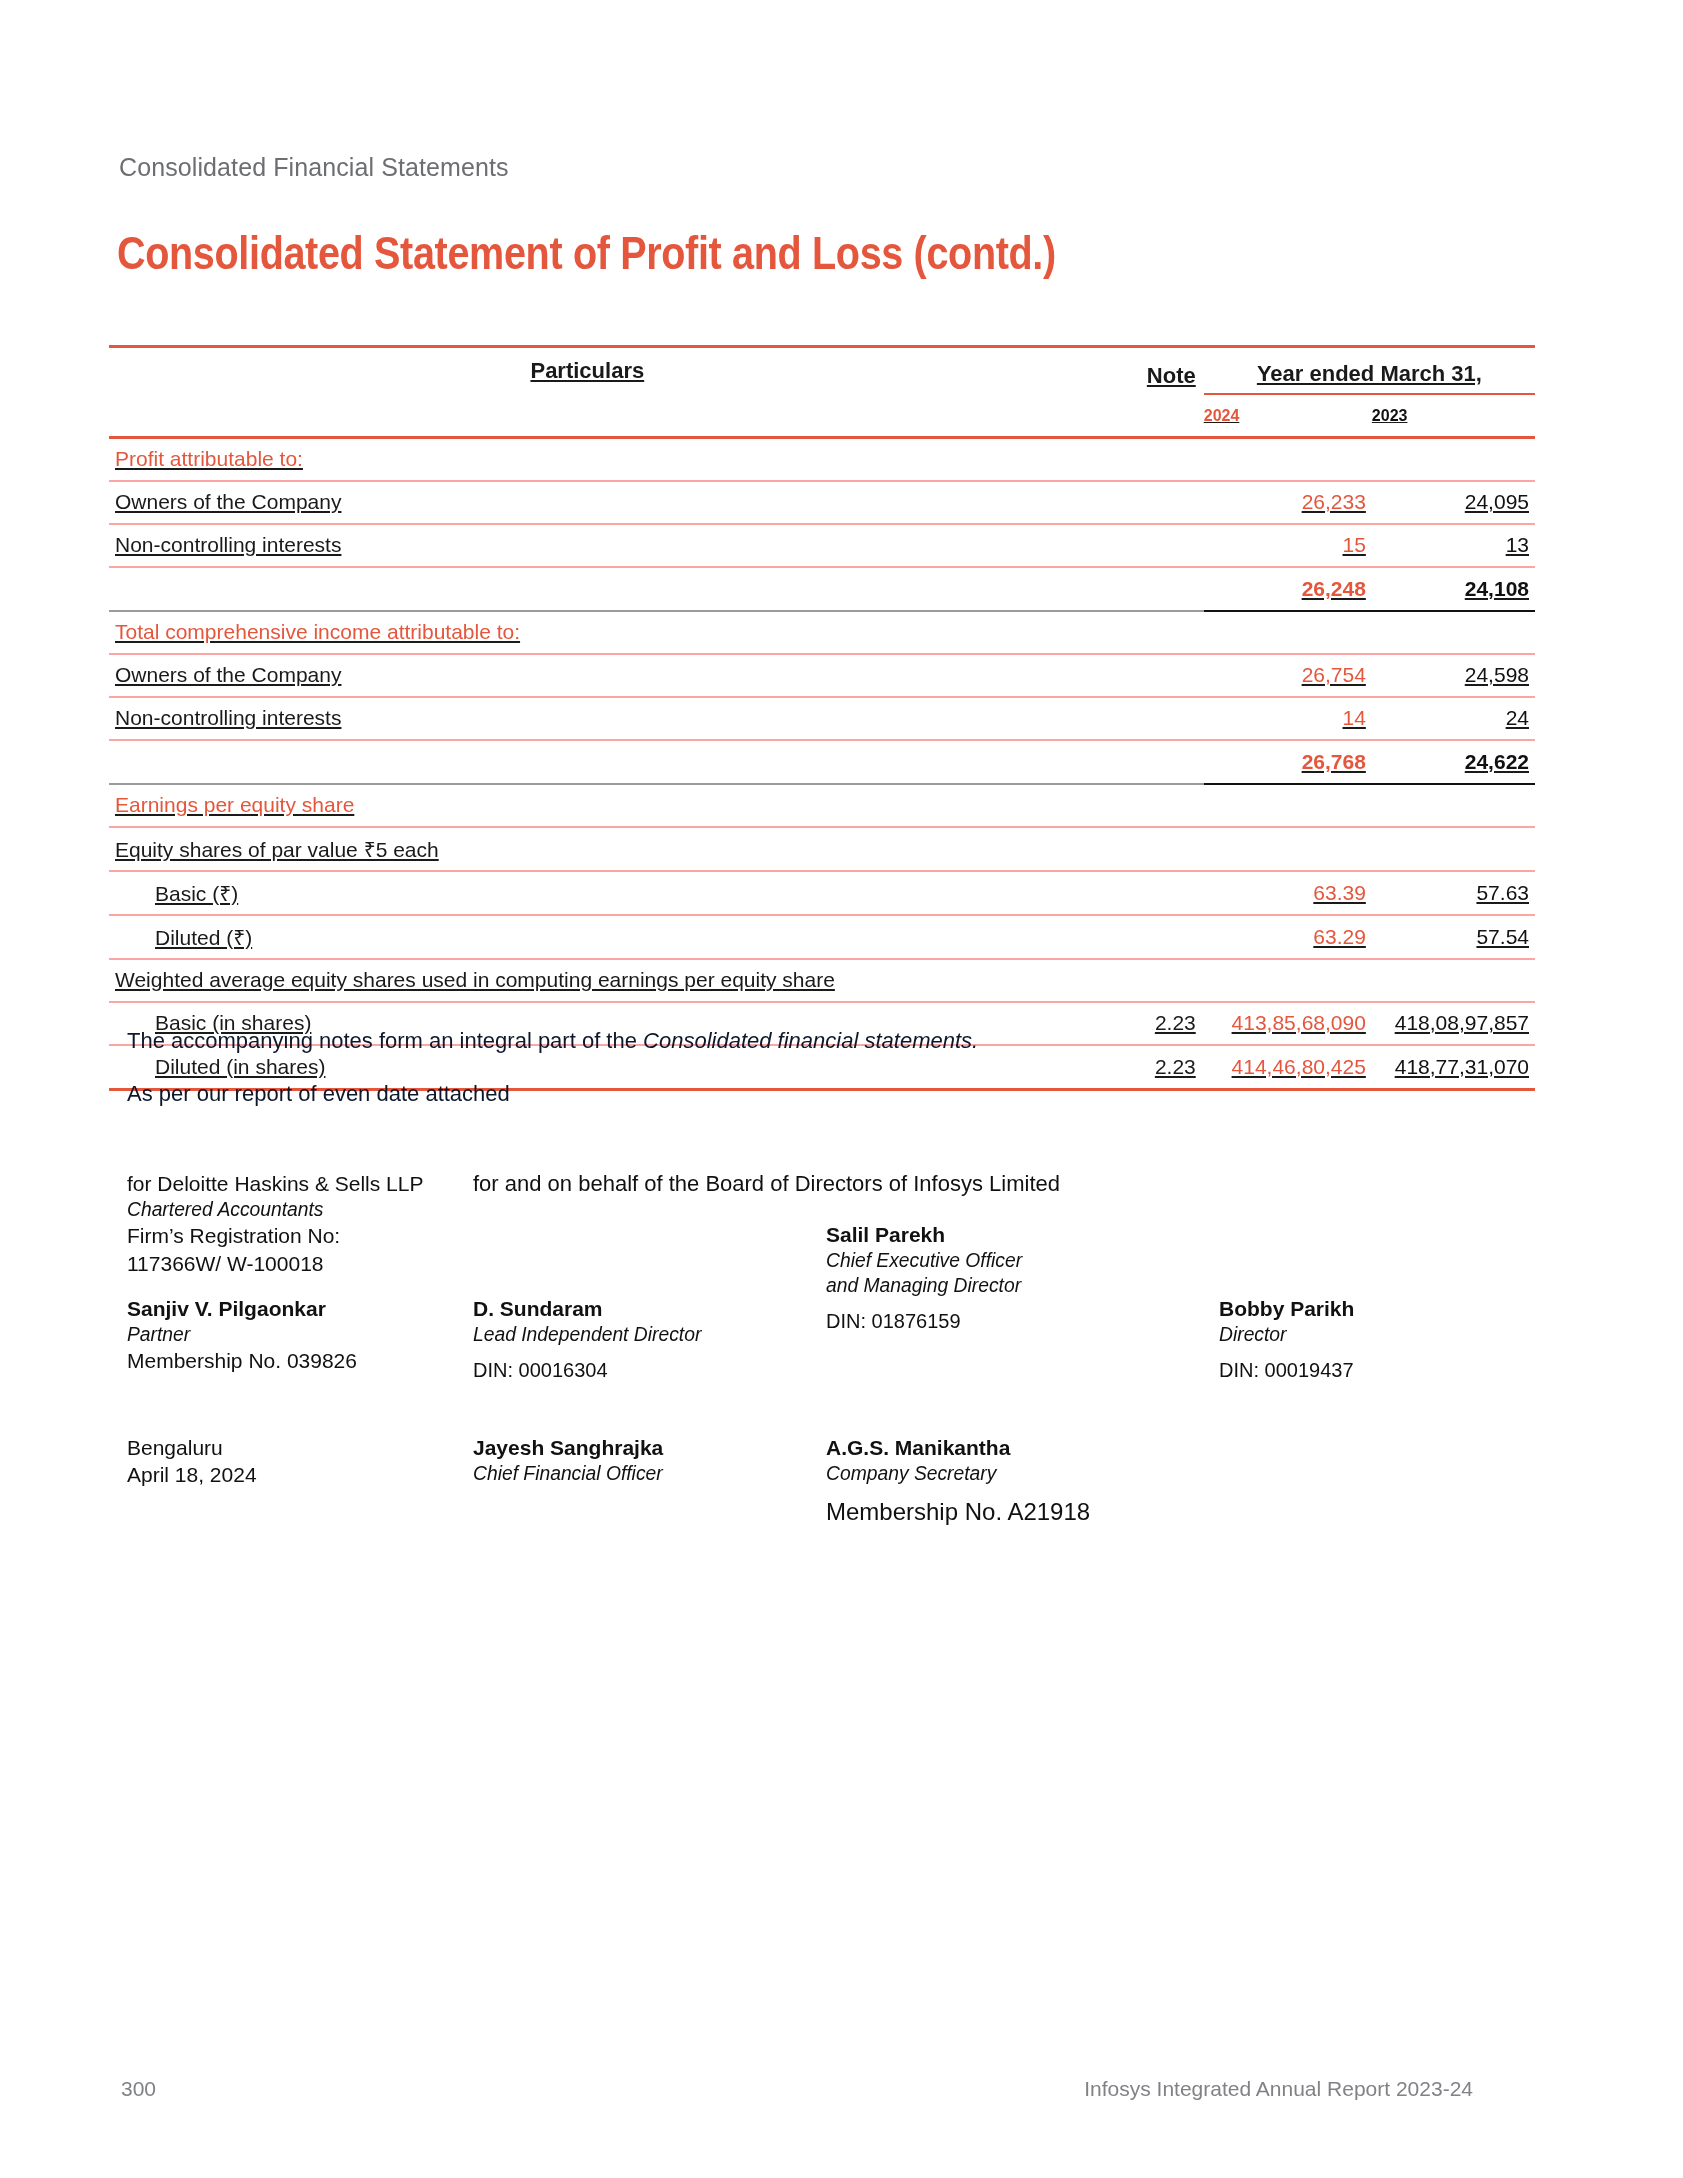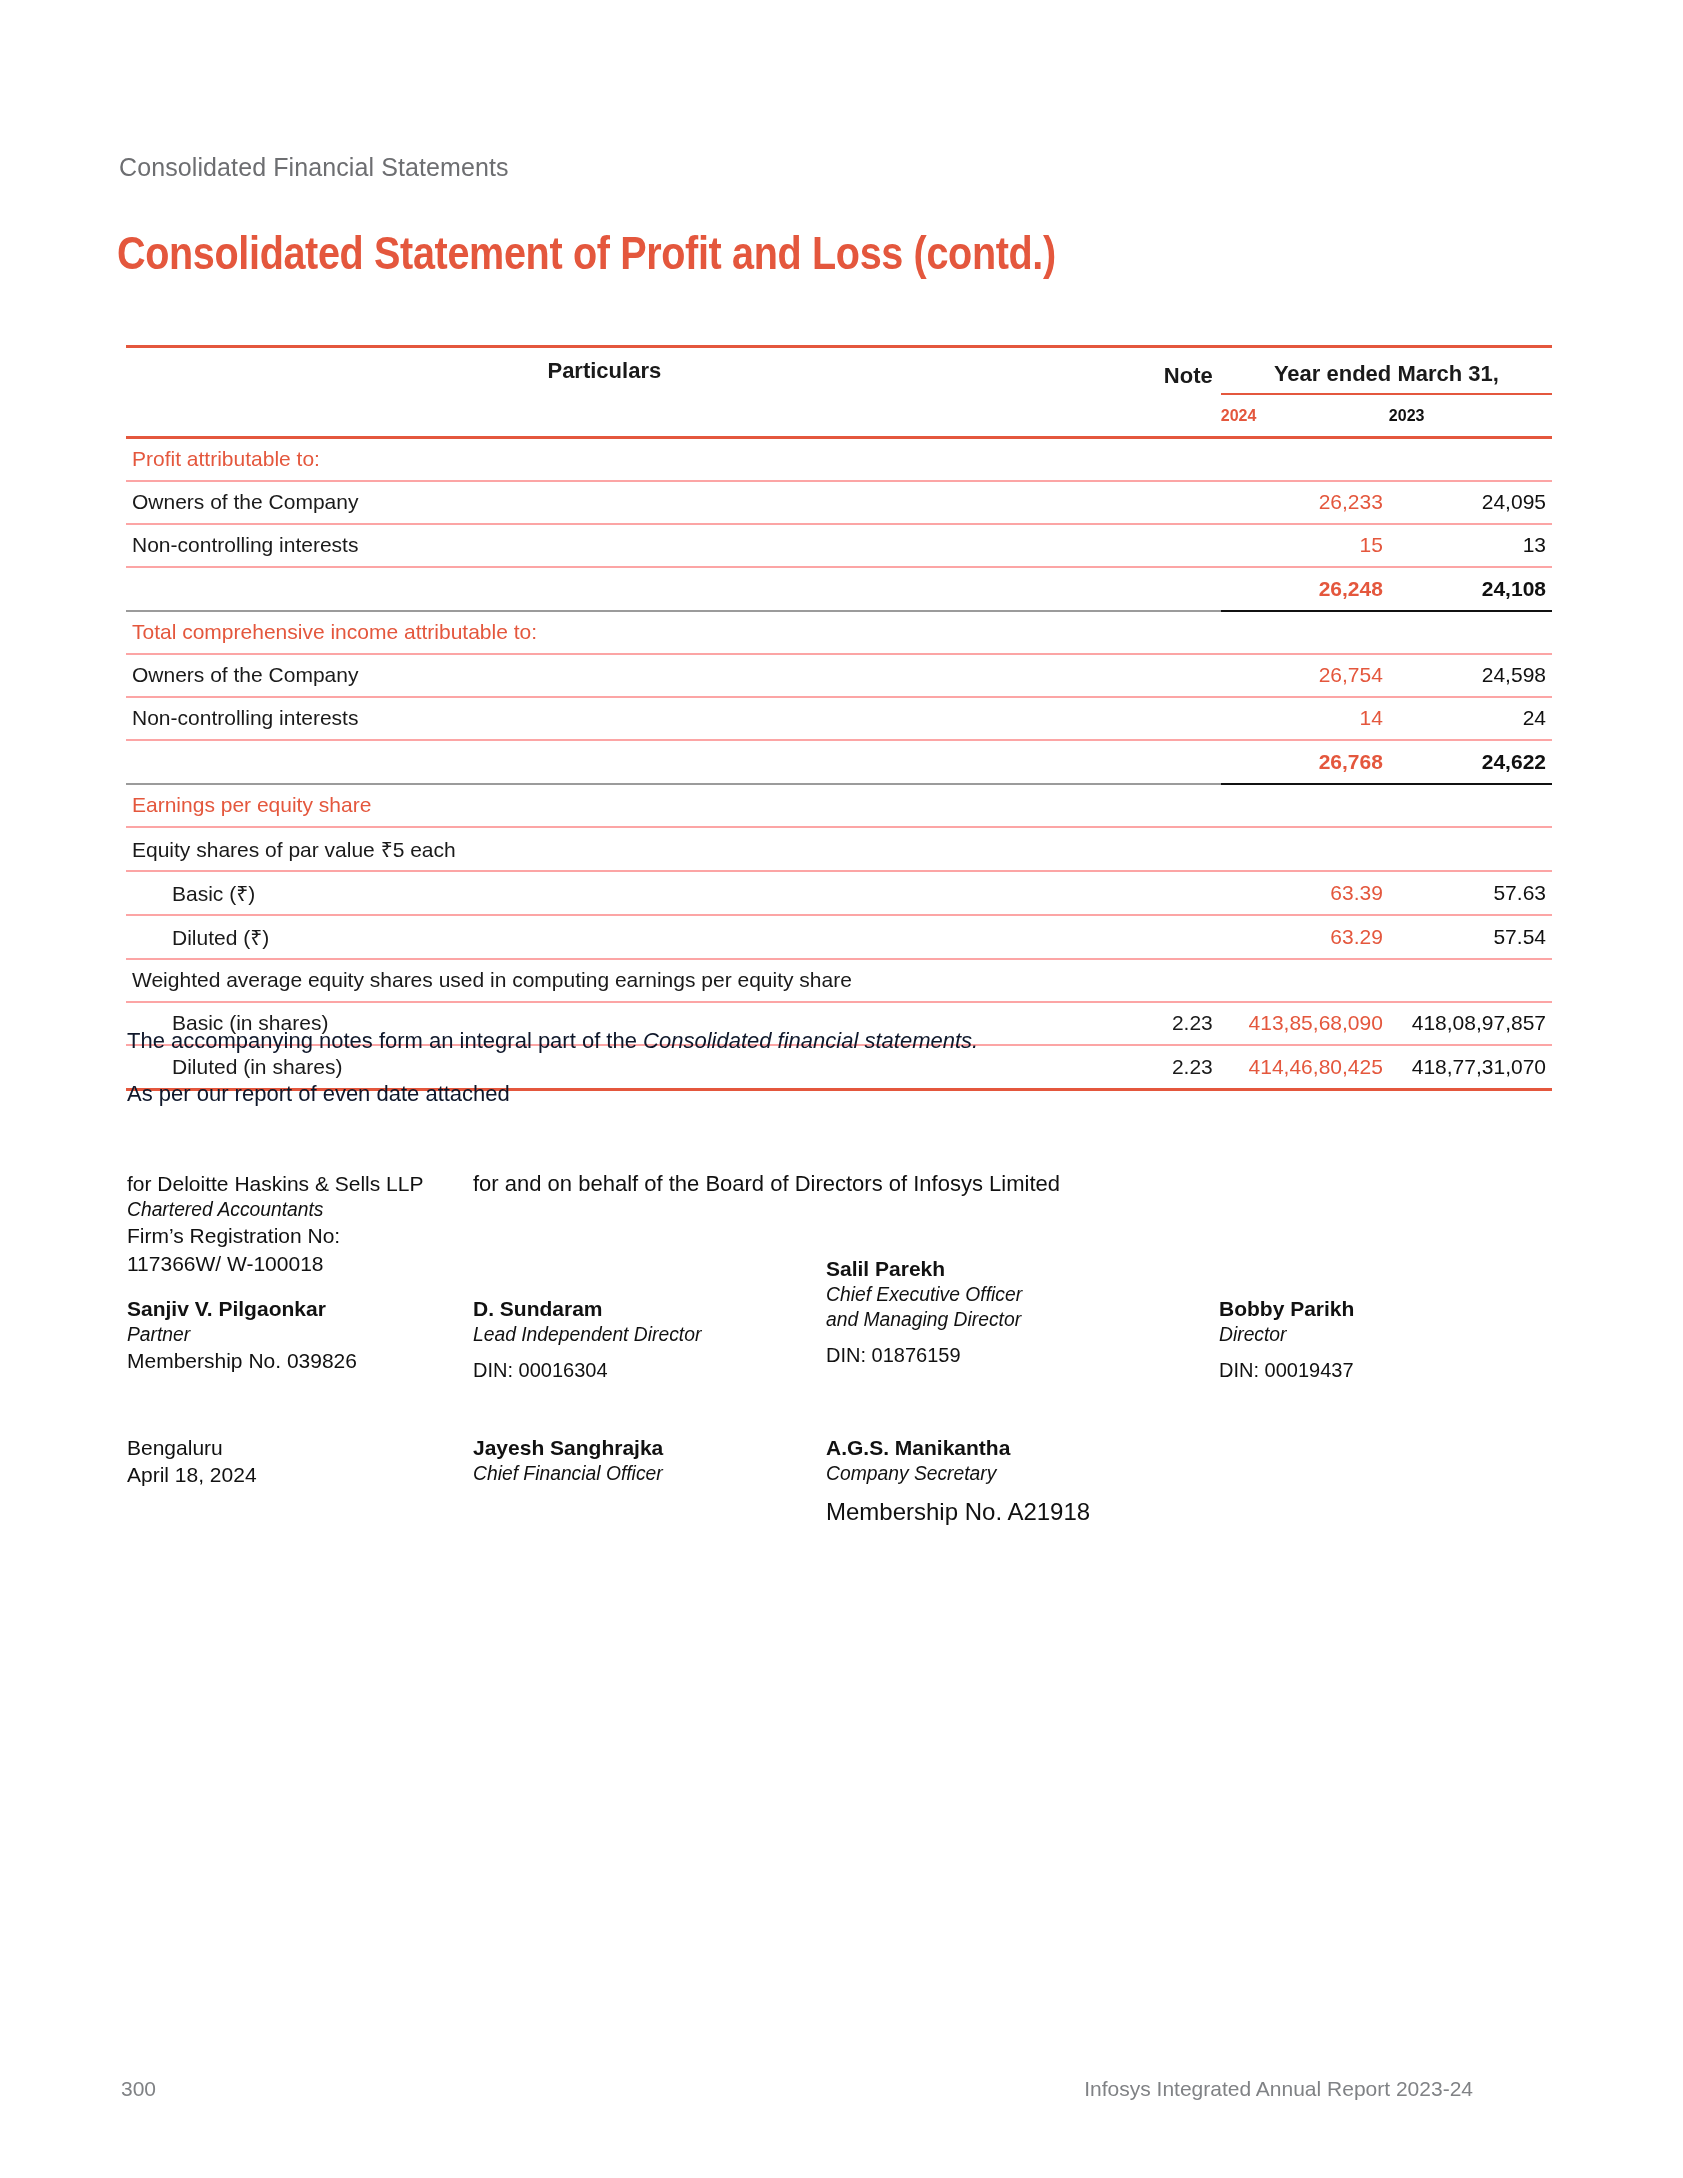--- a/index.html
+++ b/index.html
@@ -40,23 +40,24 @@
     color: #E4573D;
     letter-spacing: -0.4px;
     transform: scaleX(0.86);
     transform-origin: left top;
     white-space: nowrap;
   }
 
   
   .tbl-wrap {
     position: absolute;
-    left: 126px;
+    left: 109px;
     top: 345px;
     width: 1426px;
+    text-decoration: underline;
   }
   table.fin {
     width: 1426px;
     border-collapse: collapse;
     font-size: 21px;
   }
   table.fin td, table.fin th {
     padding: 0;
     vertical-align: middle;
   }
@@ -180,21 +181,21 @@
   .sig .nm { font-weight: 700; }
   .sig .role { font-style: italic; }
   .sig .plain { }
   .sig .gap { display: block; height: 10px; }
 
   #auditor   { left: 127px;  top: 1170px; }
   #boardline { left: 473px;  top: 1170px; font-size: 22px; }
 
   #sig1 { left: 127px;  top: 1295px; }
   #sig2 { left: 473px;  top: 1295px; }
-  #sig3 { left: 826px;  top: 1255px; }
+  #sig3 { left: 826px;  top: 1221px; }
   #sig4 { left: 1219px; top: 1295px; }
 
   #sig5 { left: 127px;  top: 1434px; }
   #sig6 { left: 473px;  top: 1434px; }
   #sig7 { left: 826px;  top: 1434px; }
 
   
   .footer-page {
     position: absolute;
     left: 121px;

